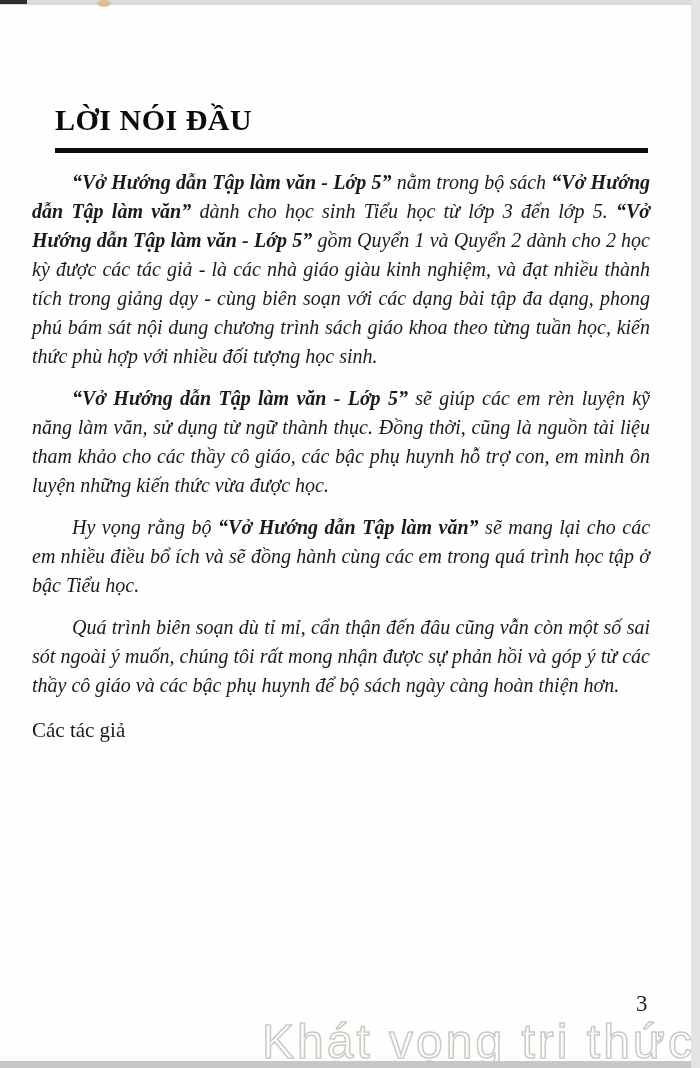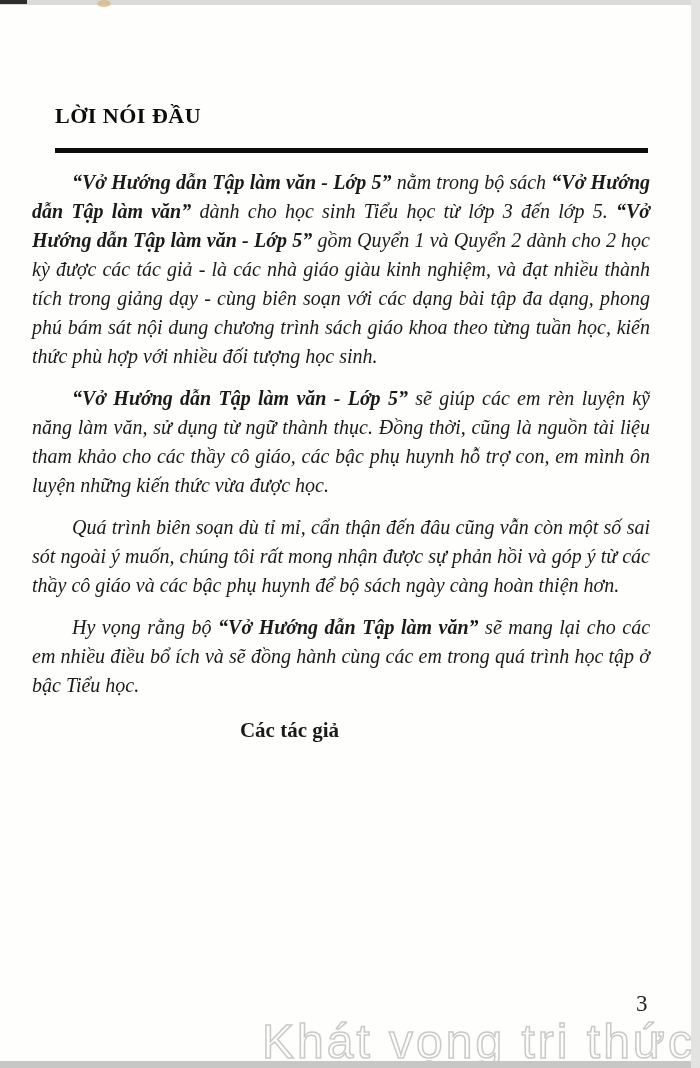--- a/index.html
+++ b/index.html
@@ -42,21 +42,21 @@
     width: 14px; height: 7px;
     background: #d9b98a;
     border-radius: 50%;
     opacity: 0.8;
   }
   
   .title {
     position: absolute;
     left: 55px; top: 103px;
     font-weight: bold;
-    font-size: 22px;
+    font-size: 30px;
     letter-spacing: 0.5px;
     color: #0c0c0c;
     white-space: nowrap;
   }
   .title-rule {
     position: absolute;
     left: 55px; top: 148px;
     width: 593px; height: 5px;
     background: #0d0d0d;
   }
@@ -73,23 +73,23 @@
   .content p {
     margin: 0 0 13px 0;
     text-indent: 40px;
   }
   .content .bold {
     font-weight: bold;
   }
   .signature {
     margin-top: 16px;
     padding-right: 103px;
-    text-align: center;
+    text-align: left;
     font-style: normal;
-    font-weight: bold;
+    font-weight: normal;
     font-size: 21px;
   }
   
   .wm-brand {
     position: absolute;
     left: 148px; top: 922px;
     font-family: "Liberation Sans", sans-serif;
     font-size: 104px;
     letter-spacing: 2px;
     color: rgba(255,255,255,0.2);
@@ -123,22 +123,22 @@
   <div class="edge-top"></div>
   <div class="corner-dash"></div>
   <div class="smudge"></div>
 
   <div class="title">LỜI NÓI ĐẦU</div>
   <div class="title-rule"></div>
 
   <div class="content">
     <p><span class="bold">“Vở Hướng dẫn Tập làm văn - Lớp 5”</span><span> nằm trong bộ sách </span><span class="bold">“Vở Hướng dẫn Tập làm văn”</span><span> dành cho học sinh Tiểu học từ lớp 3 đến lớp 5. </span><span class="bold">“Vở Hướng dẫn Tập làm văn - Lớp 5”</span><span> gồm Quyển 1 và Quyển 2 dành cho 2 học kỳ được các tác giả - là các nhà giáo giàu kinh nghiệm, và đạt nhiều thành tích trong giảng dạy - cùng biên soạn với các dạng bài tập đa dạng, phong phú bám sát nội dung chương trình sách giáo khoa theo từng tuần học, kiến thức phù hợp với nhiều đối tượng học sinh.</span></p>
     <p><span class="bold">“Vở Hướng dẫn Tập làm văn - Lớp 5”</span><span> sẽ giúp các em rèn luyện kỹ năng làm văn, sử dụng từ ngữ thành thục. Đồng thời, cũng là nguồn tài liệu tham khảo cho các thầy cô giáo, các bậc phụ huynh hỗ trợ con, em mình ôn luyện những kiến thức vừa được học.</span></p>
+    <p><span>Hy vọng rằng bộ </span><span class="bold">“Vở Hướng dẫn Tập làm văn”</span><span> sẽ mang lại cho các em nhiều điều bổ ích và sẽ đồng hành cùng các em trong quá trình học tập ở bậc Tiểu học.</span></p>
     <p><span>Quá trình biên soạn dù tỉ mỉ, cẩn thận đến đâu cũng vẫn còn một số sai sót ngoài ý muốn, chúng tôi rất mong nhận được sự phản hồi và góp ý từ các thầy cô giáo và các bậc phụ huynh để bộ sách ngày càng hoàn thiện hơn.</span></p>
-    <p><span>Hy vọng rằng bộ </span><span class="bold">“Vở Hướng dẫn Tập làm văn”</span><span> sẽ mang lại cho các em nhiều điều bổ ích và sẽ đồng hành cùng các em trong quá trình học tập ở bậc Tiểu học.</span></p>
     <div class="signature">Các tác giả</div>
   </div>
 
   <div class="wm-tagline">Khát vọng tri thức</div>
 
   <div class="page-number">3</div>
 
   <div class="edge-bottom"></div>
   <div class="edge-right"></div>
 

